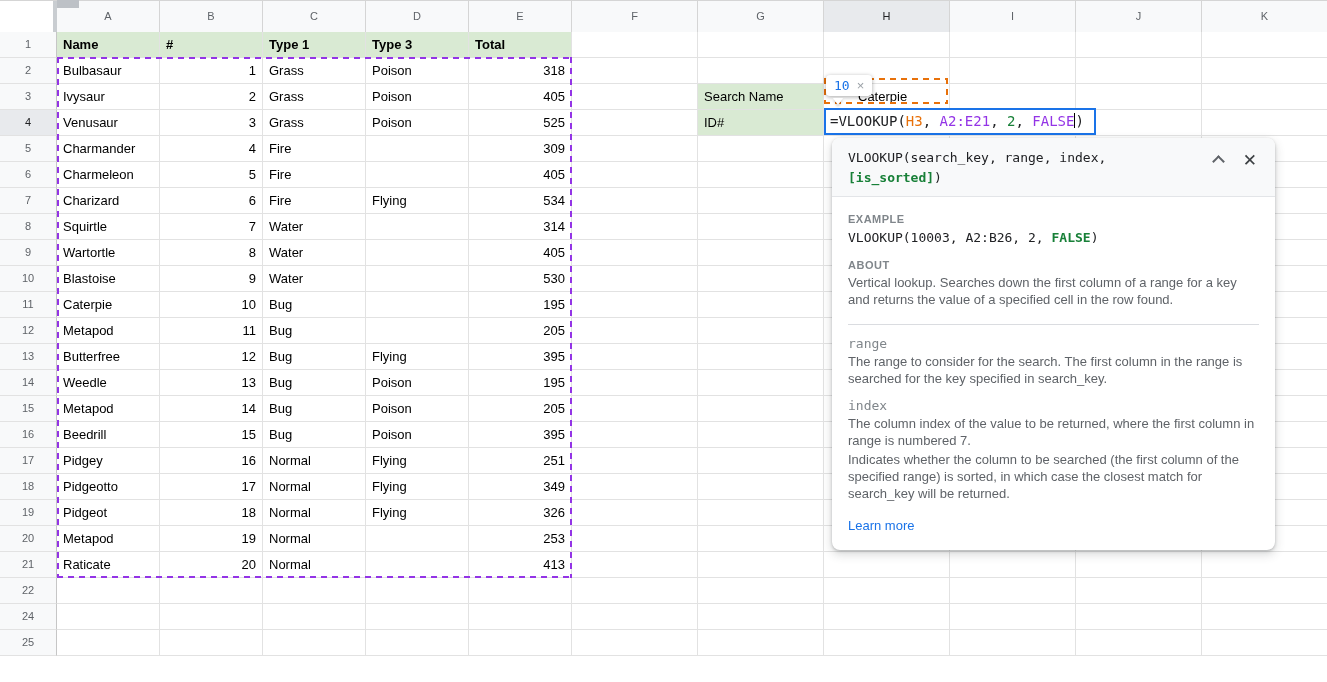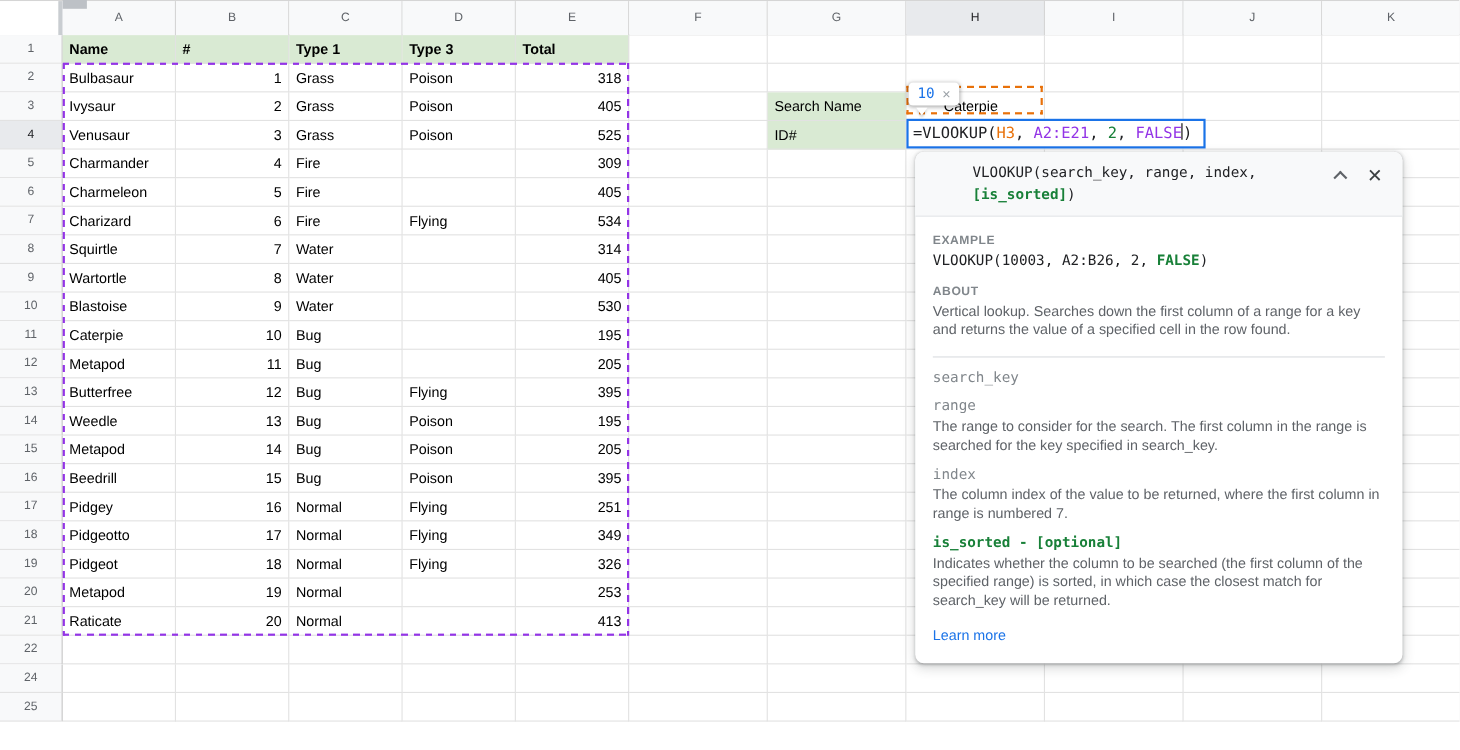--- a/index.html
+++ b/index.html
@@ -45,21 +45,21 @@
                  background:#fff; border:2px solid #1a73e8; padding-left:4px;
                  font-family:"DejaVu Sans Mono", monospace; font-size:14px; line-height:22px;
                  white-space:nowrap; overflow:hidden; }
   .cursor { display:inline-block; width:1px; height:15px; background:#000; vertical-align:-2px; }
 
   
   .popup { position:absolute; left:832px; top:138px; width:443px; z-index:10; background:#fff; border-radius:8px;
            box-shadow:0 1px 3px rgba(60,64,67,.3), 0 4px 10px 1px rgba(60,64,67,.18); overflow:hidden; }
   .popup-header { background:#f8f9fa; padding:10px 16px 8px; display:flex; justify-content:space-between;
                   border-bottom:1px solid #e3e5e8; }
-  .sig { max-width:300px; font-family:"DejaVu Sans Mono", monospace; font-size:13px; line-height:20px; color:#202124;margin-left:36px; }
+  .sig { max-width:300px; font-family:"DejaVu Sans Mono", monospace; font-size:13px; line-height:20px; color:#202124; }
   .codegreen { color:#188038; font-weight:bold; }
   .popup-icons { display:flex; gap:20px; align-items:flex-start; padding-top:5px; padding-right:2px; }
   .chev { width:9px; height:9px; border-top:2px solid #5f6368; border-left:2px solid #5f6368;
           transform:rotate(45deg); margin-top:4px; cursor:pointer; }
   .closex { font-size:17px; color:#3c4043; line-height:15px; cursor:pointer; font-family:"DejaVu Sans", sans-serif; }
   .popup-body { padding:14px 16px 16px; }
   .sectlabel { font-size:11px; font-weight:bold; color:#80868b; letter-spacing:.5px; margin:12px 0 3px; }
   .sectlabel.first { margin-top:2px; }
   .code { font-family:"DejaVu Sans Mono", monospace; font-size:13px; color:#202124; line-height:19px; }
   .desc { font-size:13px; color:#5f6368; line-height:17px; margin-top:2px; }
@@ -458,24 +458,22 @@
       </div>
     </div>
     <div class="popup-body">
       <div class="sectlabel first">EXAMPLE</div>
       <div class="code">
         <span>VLOOKUP(10003, A2:B26, 2, </span><span class="codegreen">FALSE</span><span>)</span>
       </div>
       <div class="sectlabel">ABOUT</div>
       <div class="desc">Vertical lookup. Searches down the first column of a range for a key and returns the value of a specified cell in the row found.</div>
       <div class="divider"></div>
-      <div class="param-name">search_key</div>
       <div class="param-name">range</div>
       <div class="param-desc">The range to consider for the search. The first column in the range is searched for the key specified in search_key.</div>
       <div class="param-name">index</div>
       <div class="param-desc">The column index of the value to be returned, where the first column in range is numbered 7.</div>
-      <div class="param-name green">is_sorted - [optional]</div>
       <div class="param-desc">Indicates whether the column to be searched (the first column of the specified range) is sorted, in which case the closest match for search_key will be returned.</div>
       <a class="learn">Learn more</a>
     </div>
   </div>
 
 </div>
 
 </body></html>

